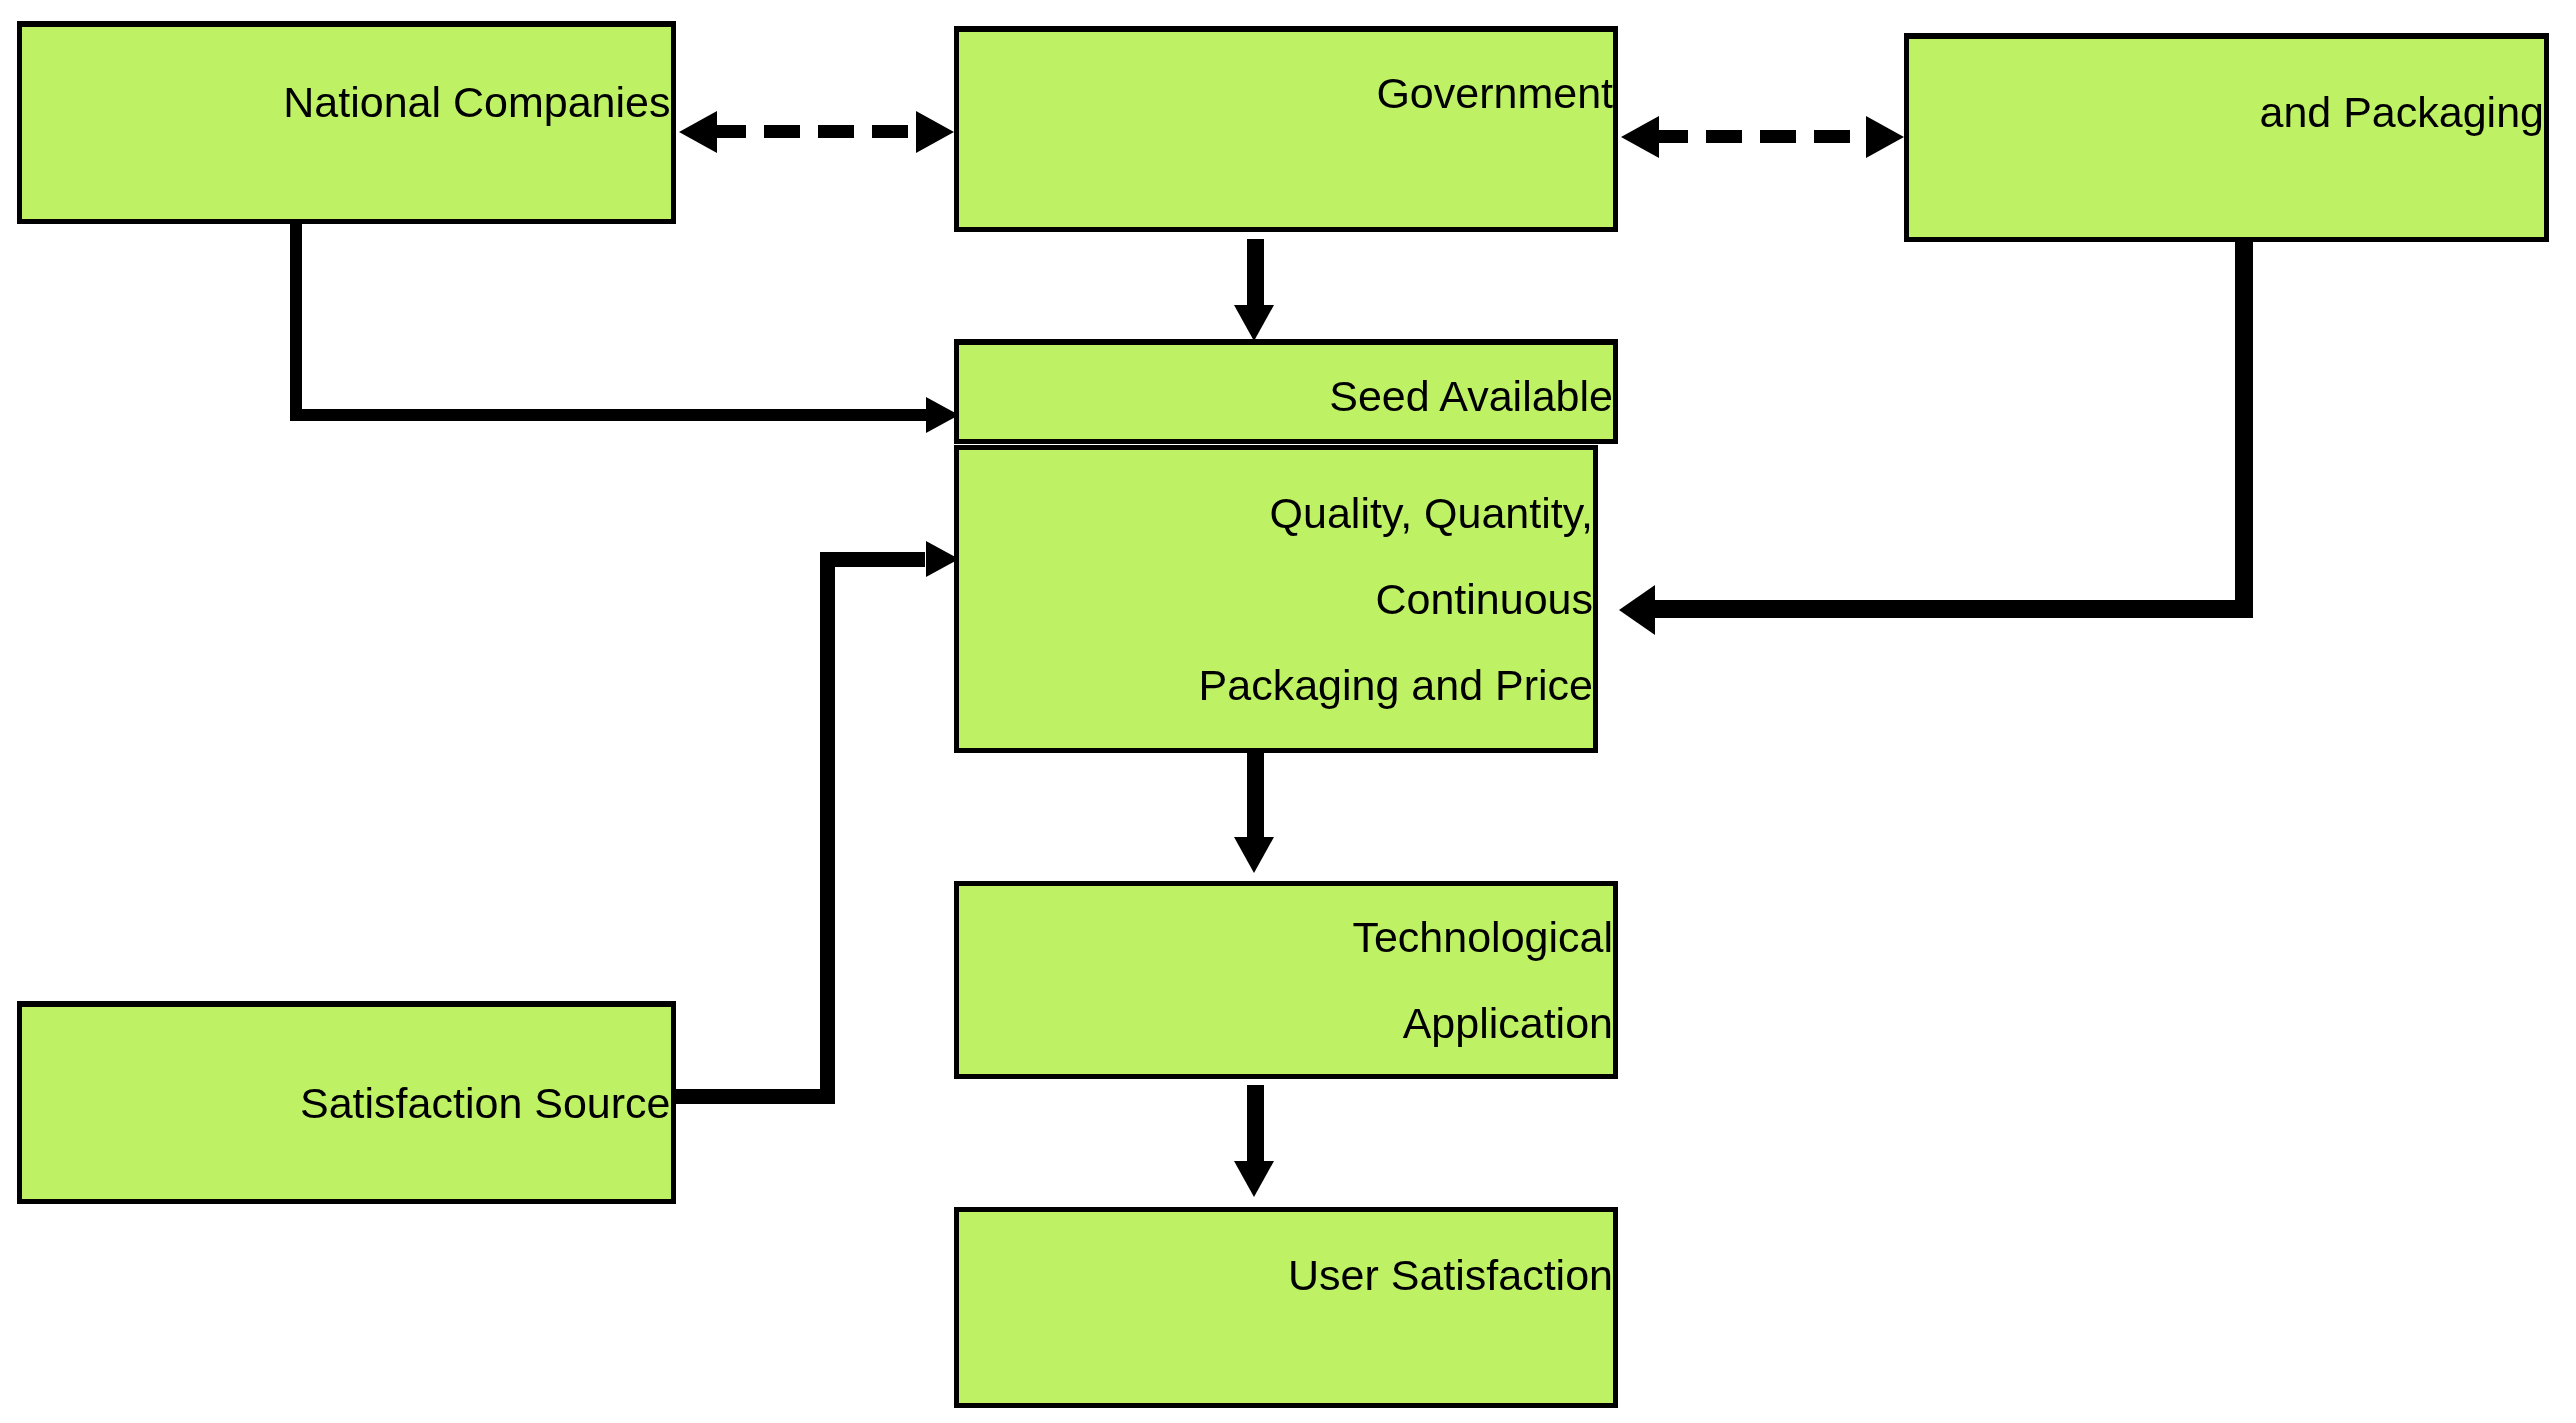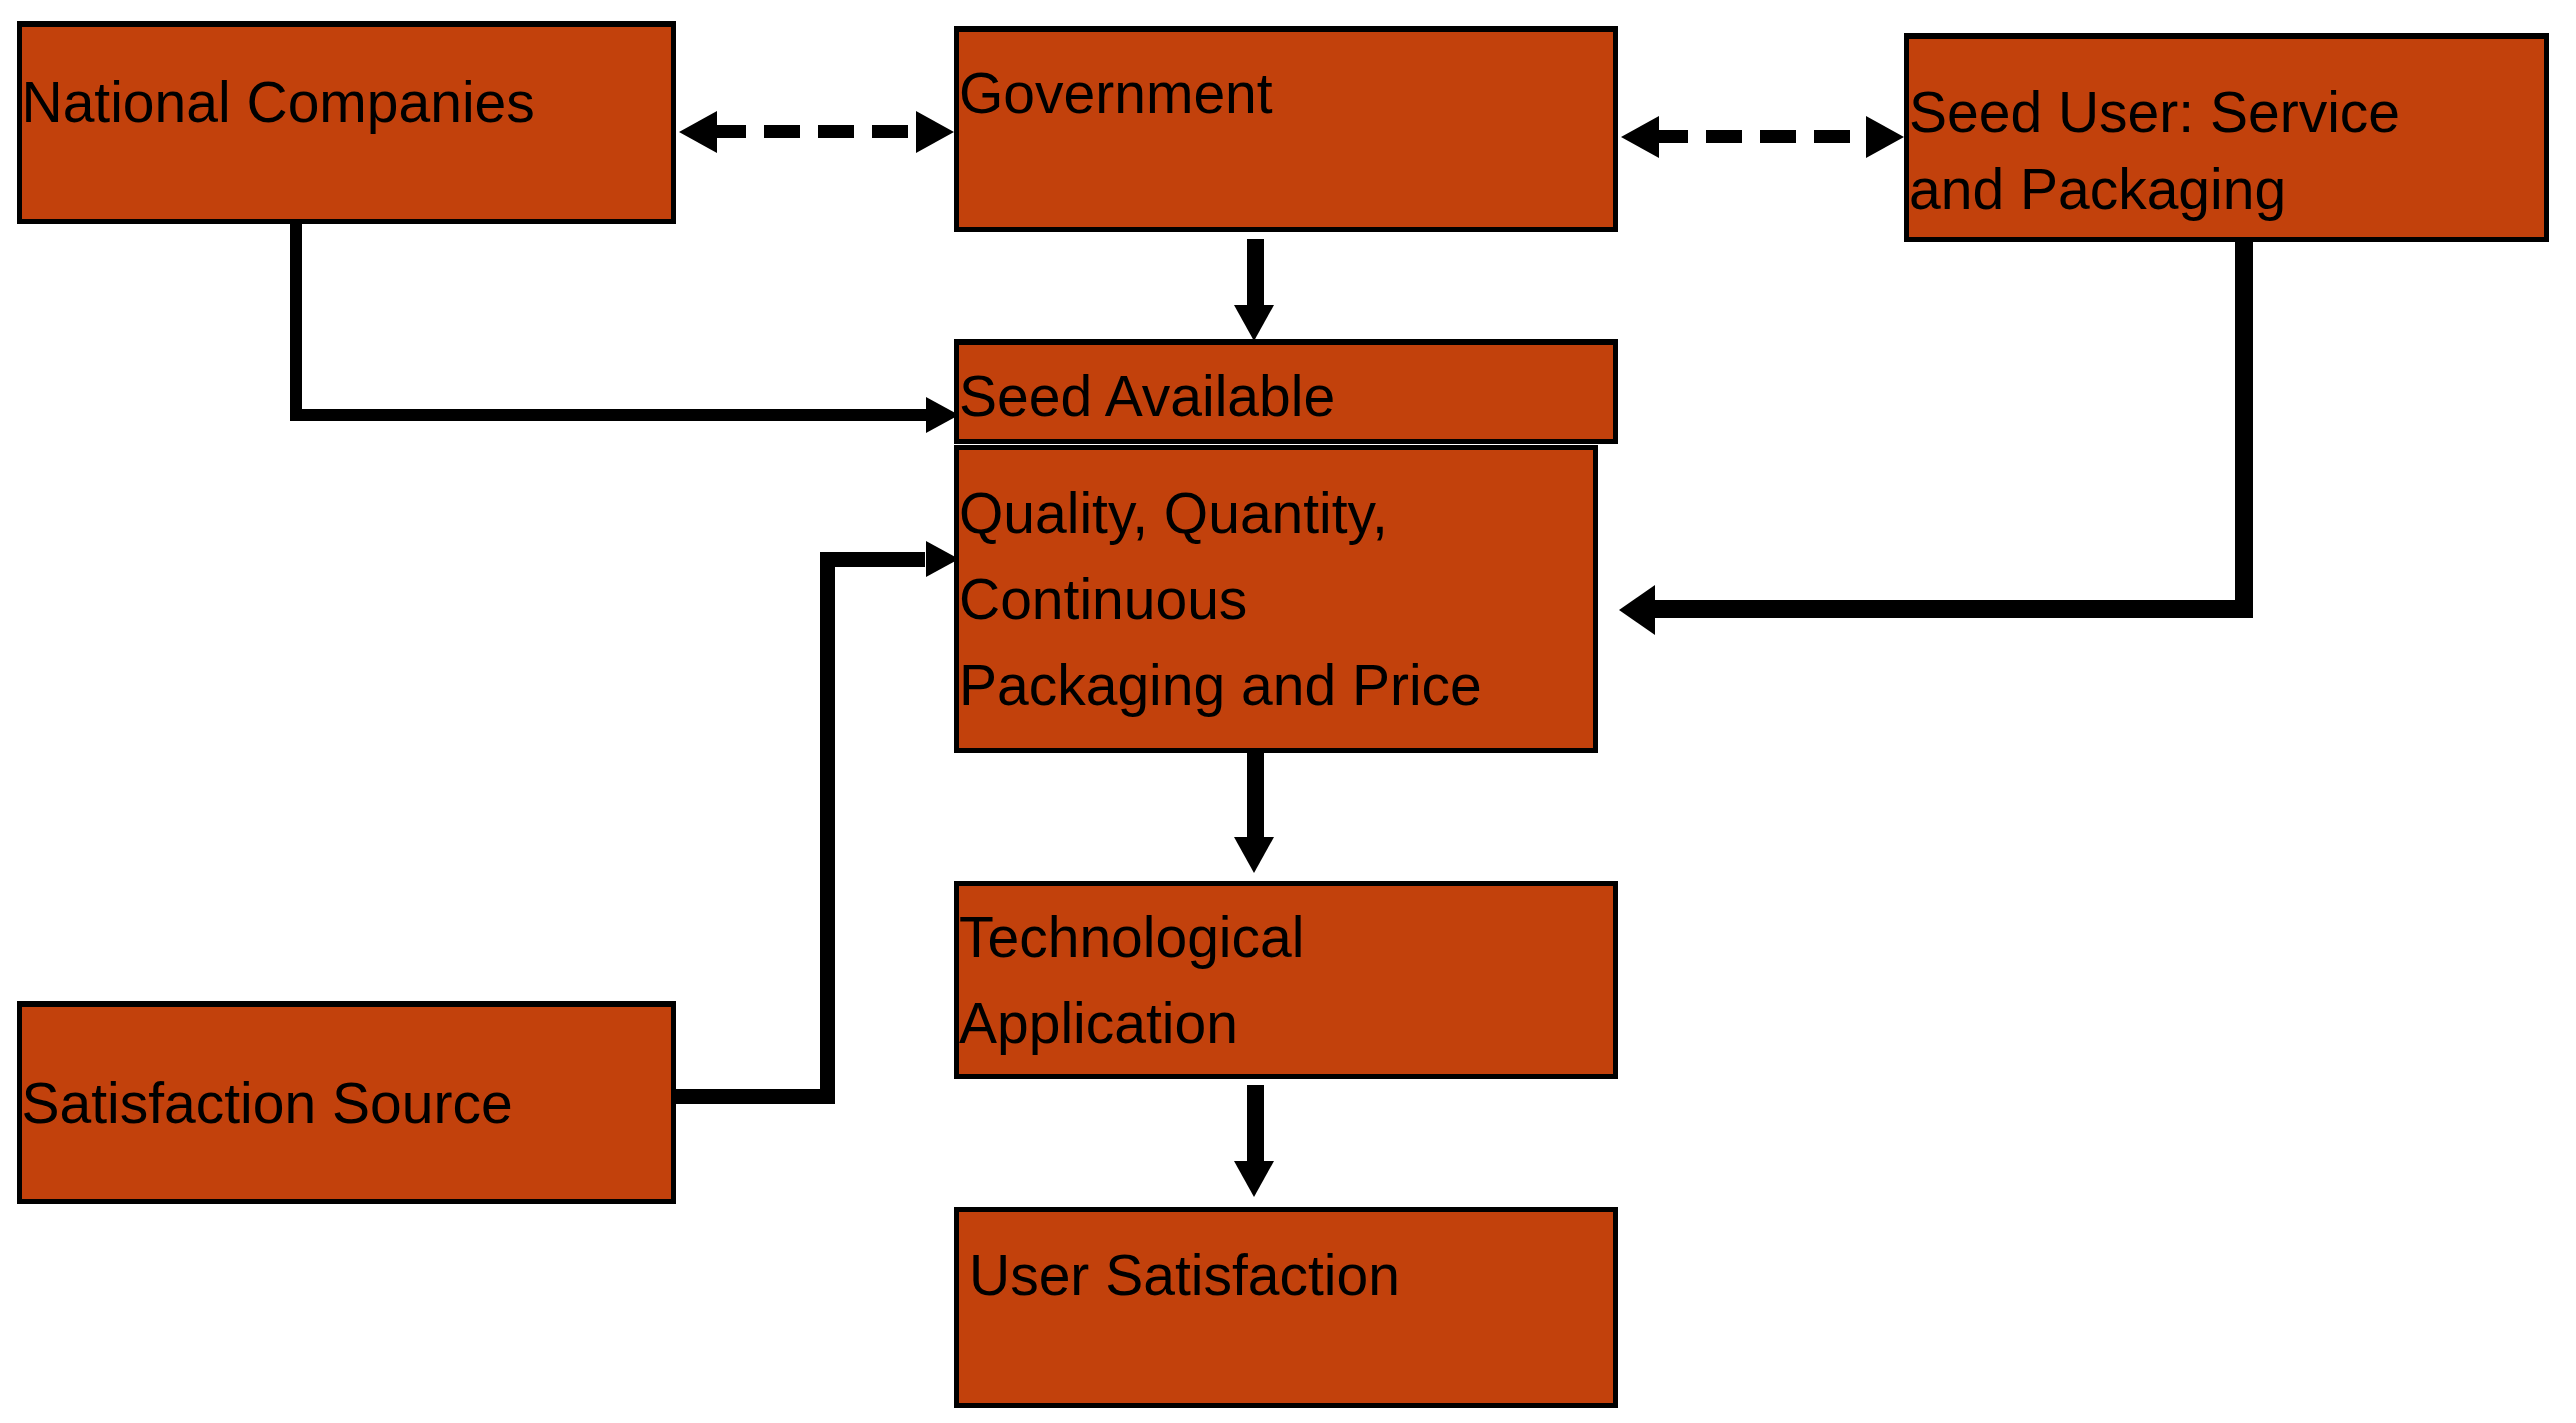--- a/index.html
+++ b/index.html
@@ -15,27 +15,27 @@
     font-family: "Liberation Sans", sans-serif;
     color: #000000;
     overflow: hidden;
   }
 
   
   .node {
     position: absolute;
     box-sizing: border-box;
     border: 5px solid #000000;
-    background: #c2410c;
+    background: #bef264;
     display: flex;
     flex-direction: column;
-    align-items: flex-start;
+    align-items: flex-end;
     justify-content: center;
     text-align: center;
-    font-size: 57px;
+    font-size: 43px;
     line-height: 59px;
     font-weight: 400;
   }
   .node .line { display: block; white-space: nowrap; }
 
   #box-national-companies { left: 16.5px;   top: 21.4px;   width: 659px; height: 203px; border-top-width: 6.6px; justify-content: flex-start; padding-top: 46px; }
   #box-government         { left: 954px; top: 26px;   width: 664px; height: 206px; border-top-width: 6.6px; justify-content: flex-start; padding-top: 32px; }
   #box-seed-user          { left: 1904px; top: 33px;   width: 645px; height: 209px; border-top-width: 6.6px; justify-content: flex-start; padding-top: 35px; line-height: 77px; }
   #box-seed-available     { left: 954px; top: 339px;  width: 664px; height: 105px; border-top-width: 6.6px; border-bottom-width: 5.8px; padding-top: 8.2px; }
   #box-quality            { left: 954px; top: 445px;  width: 644px; height: 308px; border-top-width: 5.8px; line-height: 86px; }
@@ -100,21 +100,20 @@
 
   <div class="node" id="box-national-companies">
     <span class="line">National Companies</span>
   </div>
 
   <div class="node" id="box-government">
     <span class="line">Government</span>
   </div>
 
   <div class="node" id="box-seed-user">
-    <span class="line">Seed User: Service</span>
     <span class="line">and Packaging</span>
   </div>
 
   <div class="node" id="box-seed-available">
     <span class="line">Seed Available</span>
   </div>
 
   <div class="node" id="box-quality">
     <span class="line">Quality, Quantity,</span>
     <span class="line">Continuous</span>

